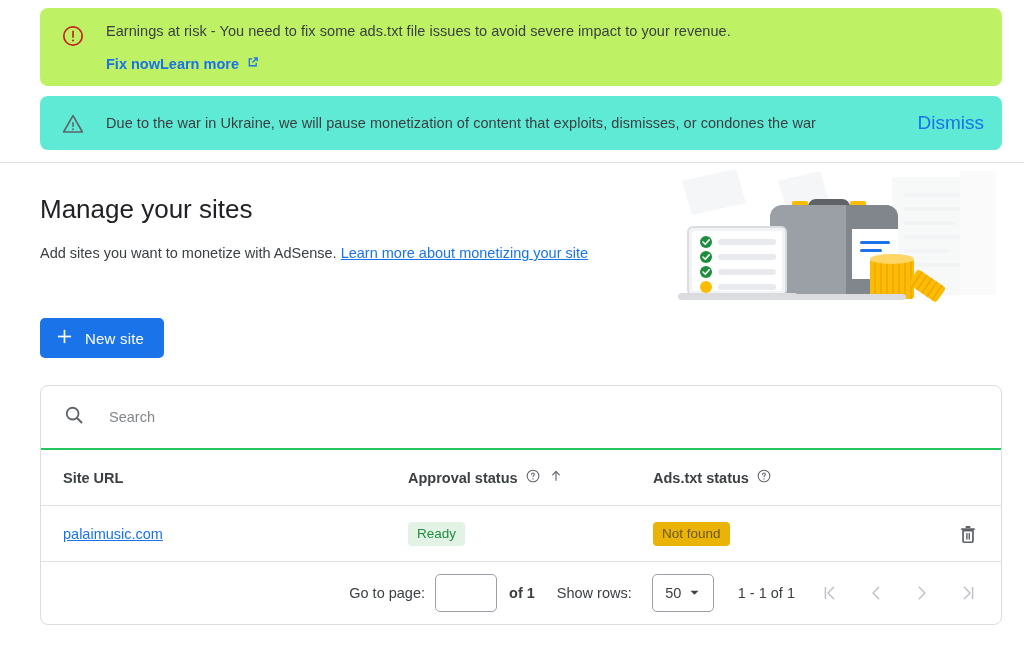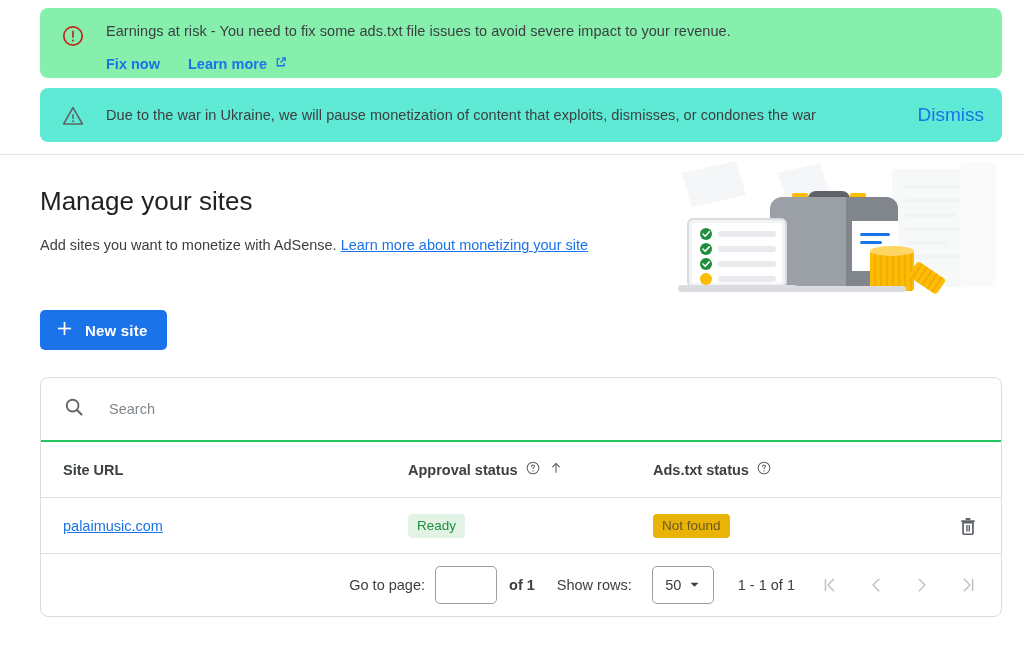--- a/index.html
+++ b/index.html
@@ -15,22 +15,22 @@
   .banner-zone { padding: 8px 0 0 0; }
 
   .banner {
     margin: 0 22px 0 40px;
     border-radius: 8px;
     display: flex;
     align-items: flex-start;
     padding: 14px 18px 14px 20px;
   }
   .banner-error {
-    background: #86efac;
-    height: 70px;
+    background: #bef264;
+    height: 78px;
     margin-bottom: 10px;
   }
   .banner-warn {
     background: #5eead4;
     height: 54px;
     align-items: center;
     padding-top: 0; padding-bottom: 0;
   }
 
   .banner-icon {
@@ -47,21 +47,20 @@
     color: #3c4043;
     line-height: 18px;
     letter-spacing: .05px;
   }
   .banner-warn .banner-text { color: #3c4043; font-size: 14.5px; }
 
   .banner-actions {
     margin-top: 15px;
     display: flex;
     align-items: center;
-    gap: 28px;
   }
   .banner-link {
     color: #1a73e8;
     font-size: 14.5px;
     font-weight: bold;
     cursor: pointer;
     display: inline-flex;
     align-items: center;
     gap: 7px;
     text-decoration: none;
@@ -121,21 +120,21 @@
     display: inline-flex;
     align-items: center;
     gap: 12px;
     background: #1a73e8;
     color: #ffffff;
     border: none;
     border-radius: 5px;
     height: 40px;
     padding: 0 20px 0 16px;
     font-size: 15px;
-    font-weight: bold;
+    font-weight: normal;
     font-family: "Liberation Sans", sans-serif;
     cursor: pointer;
     letter-spacing: .2px;
   }
 
   
   .card {
     margin: 27px 22px 0 40px;
     border: 1px solid #dadce0;
     border-radius: 8px;

